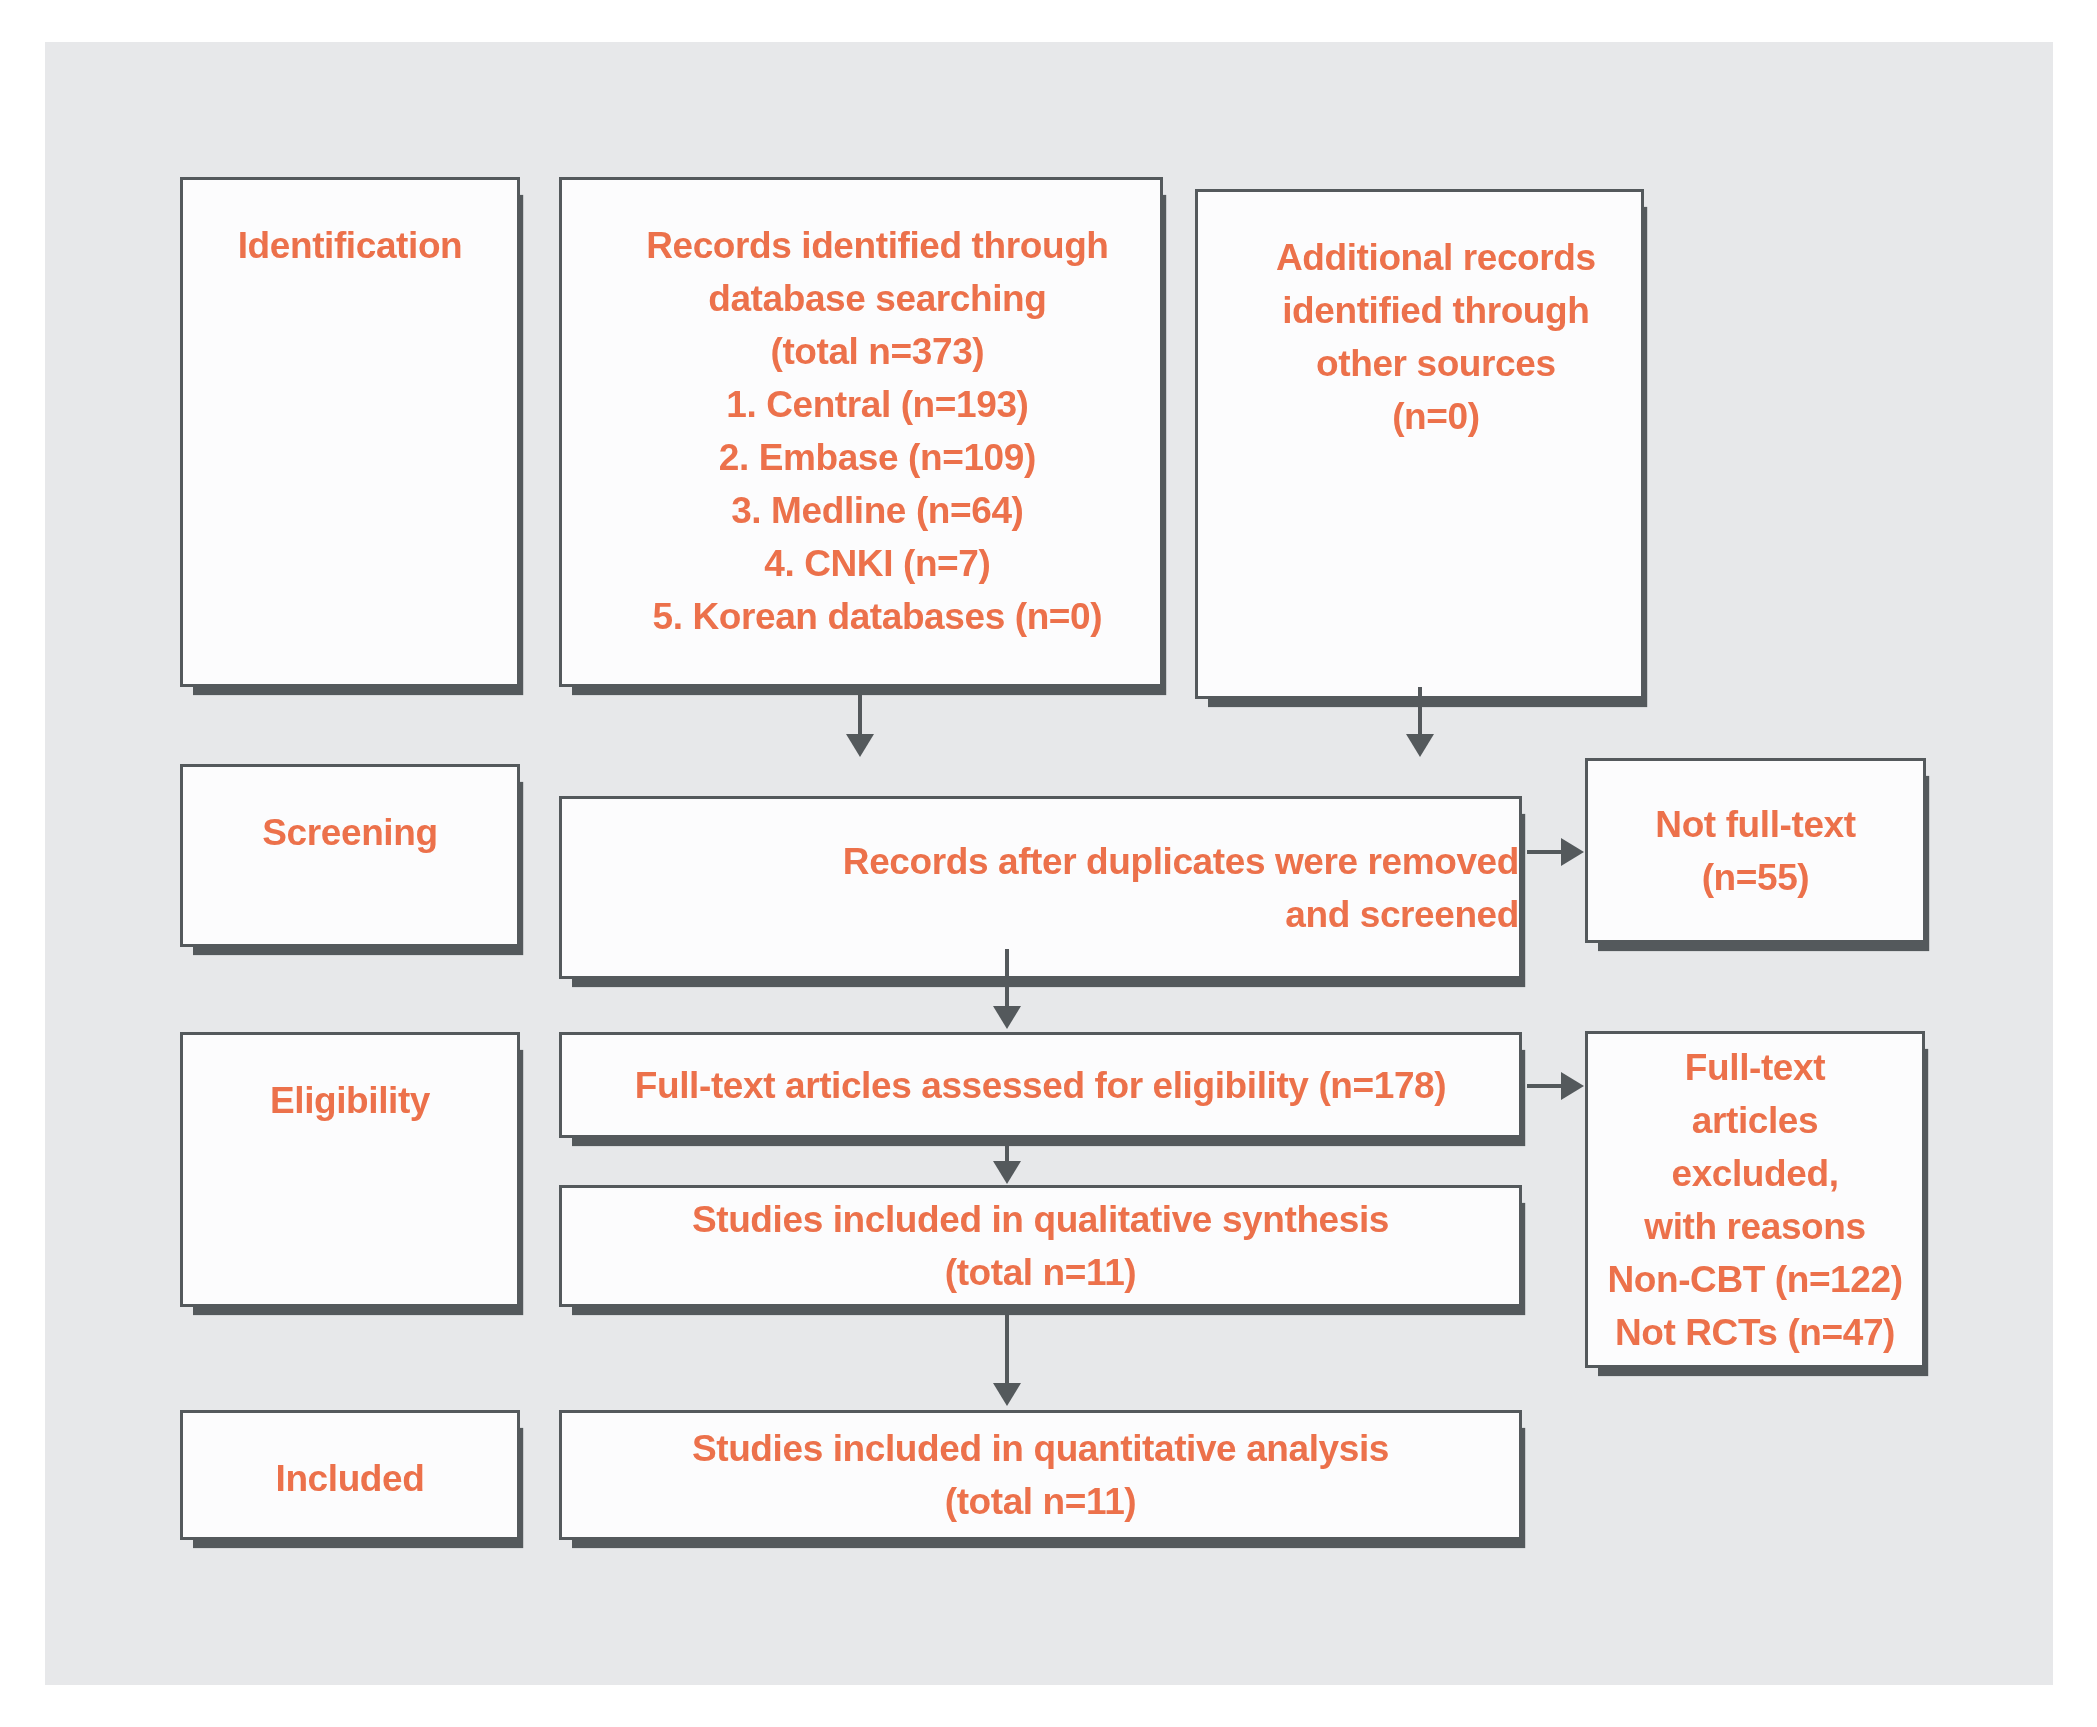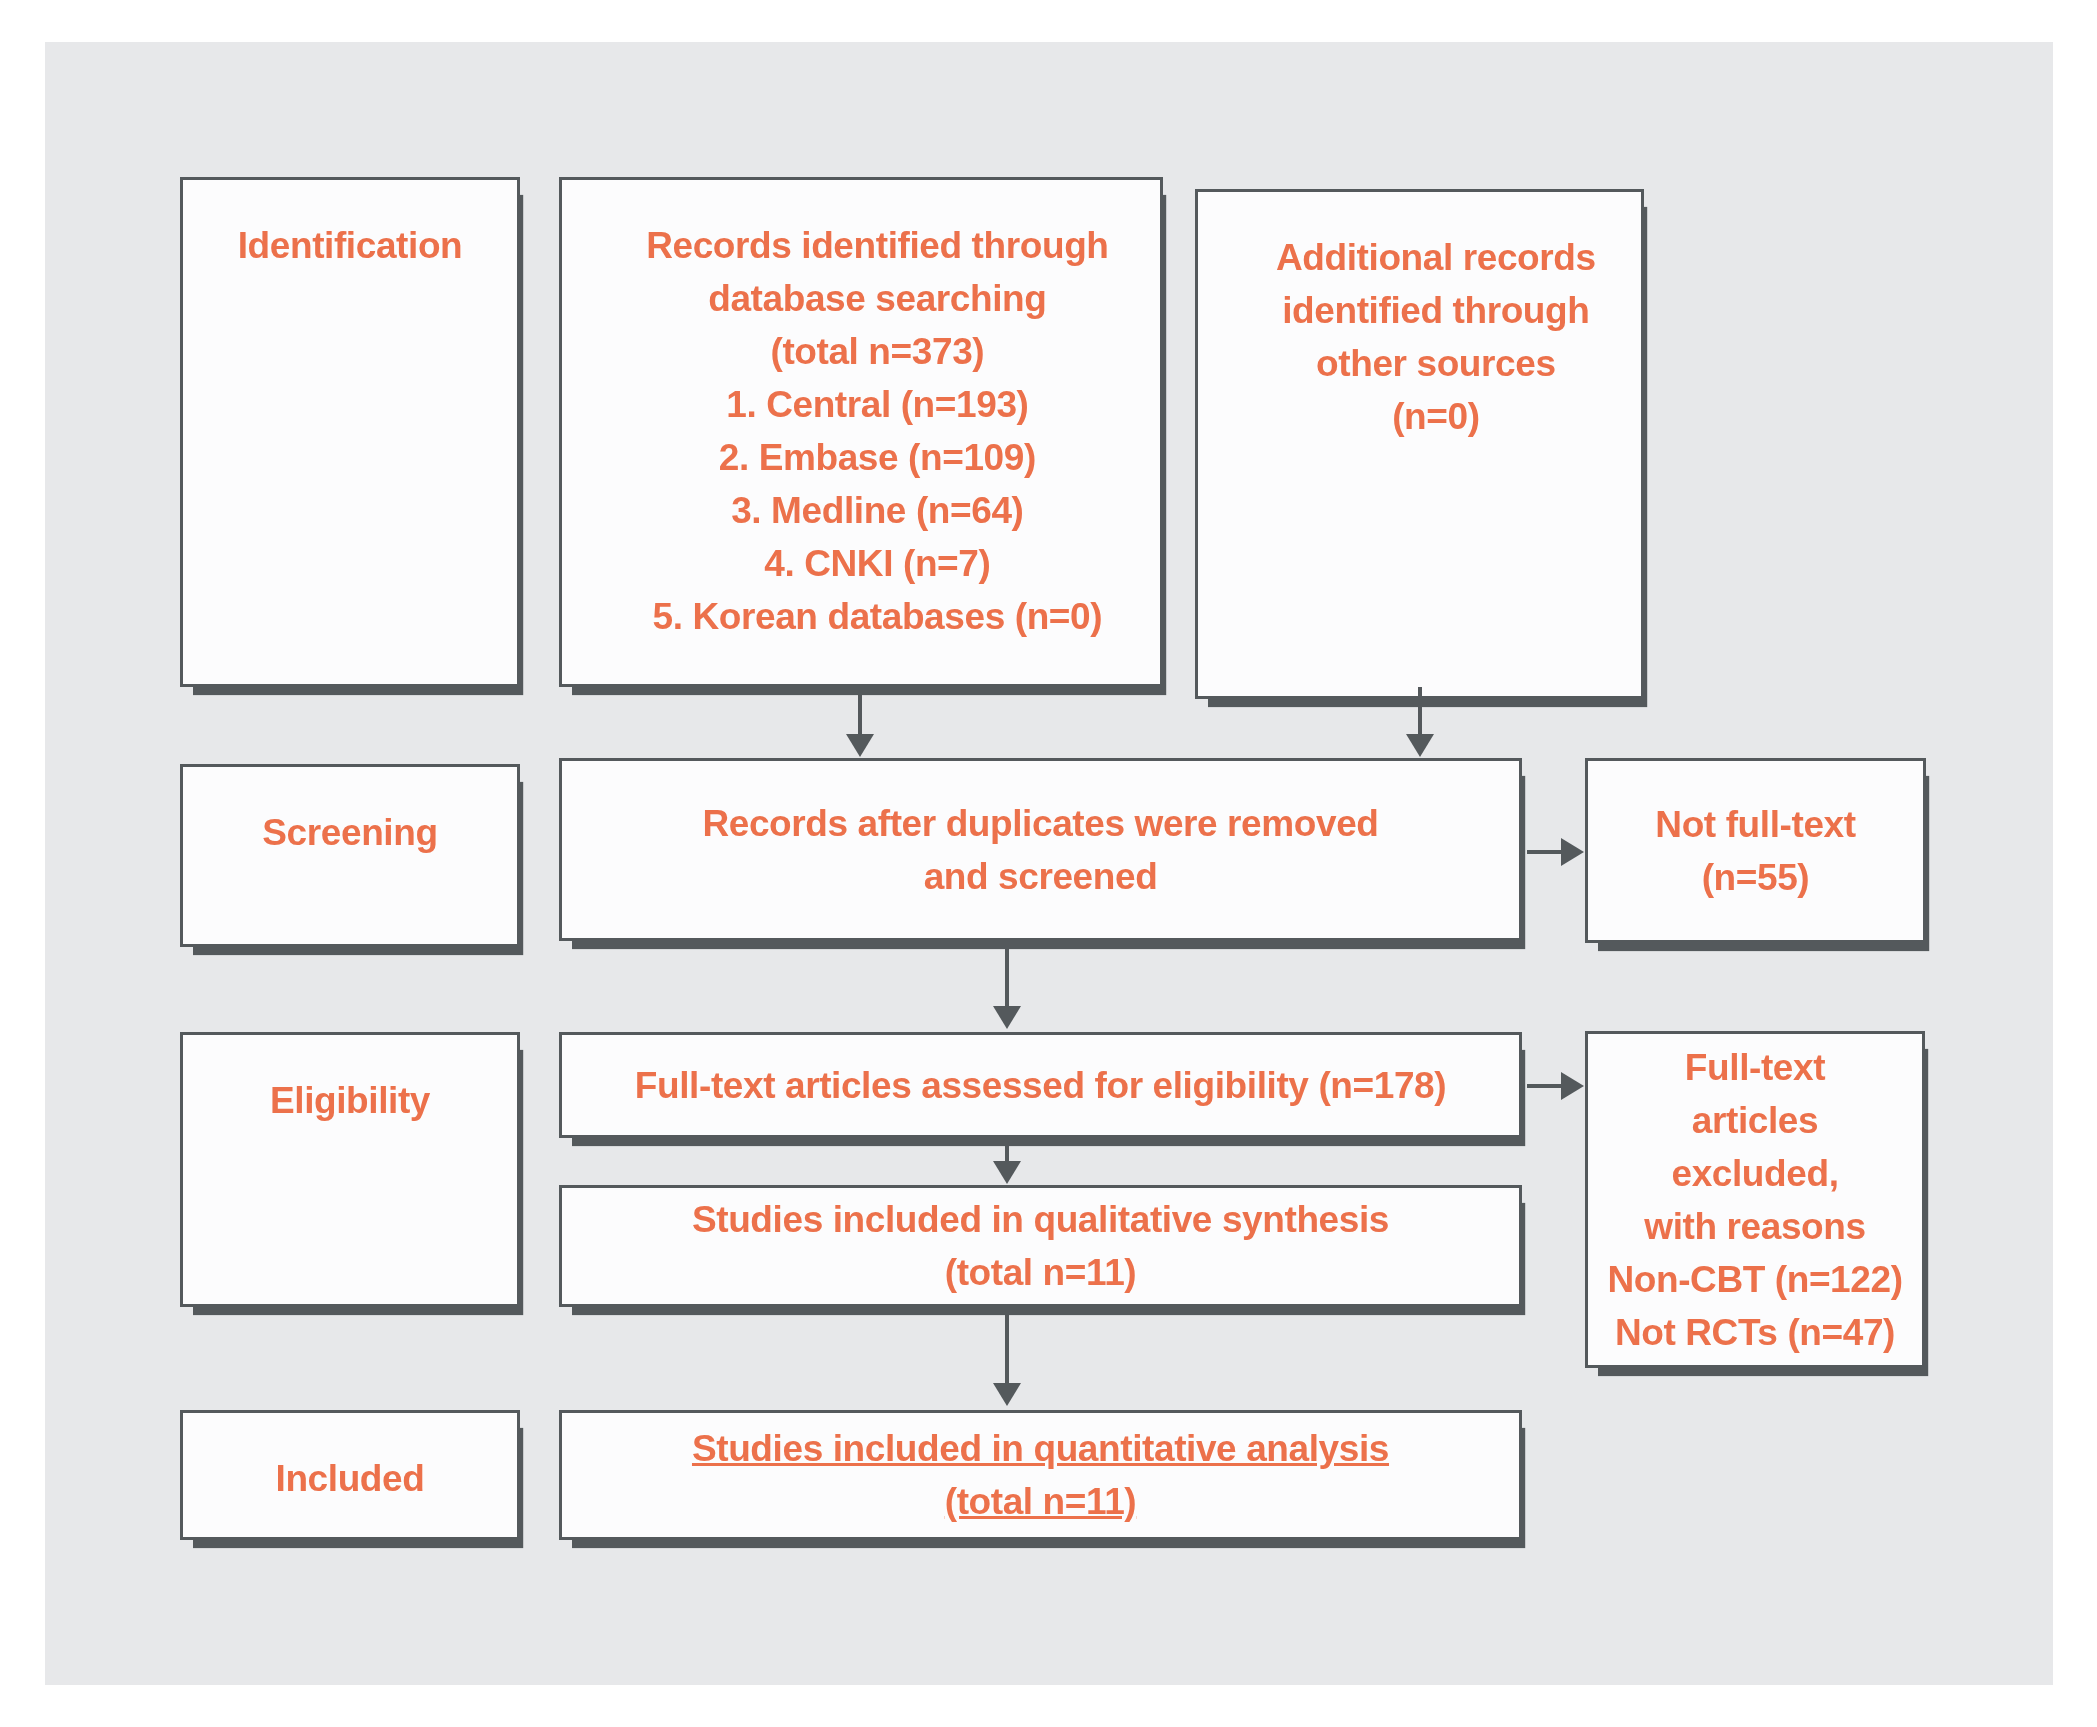--- a/index.html
+++ b/index.html
@@ -35,28 +35,28 @@
     display:flex;flex-direction:column;justify-content:center;
     text-align:center;
   }
   .box.top{justify-content:flex-start;padding-top:39px;}
   .box.lefttext{text-align:left;padding-left:49px;padding-right:16.3px;align-items:center;}
   
   .b-ident   {left:180px; top:177px;  width:340px;  height:510px;}
   .b-records {left:559px; top:177px;  width:604px;  height:510px;}
   .b-addl    {left:1195px;top:177px;  width:449px;  height:510px;margin-top:12px;}
   .b-screen  {left:180px; top:764px;  width:340px;  height:183px;}
-  .b-dup     {left:559px; top:758px;  width:963px; height:183px;}
+  .b-dup     {left:559px; top:796px;  width:963px; height:183px;text-align:right;}
   .b-nft     {left:1585px;top:758px;  width:341px;  height:185px;}
   .b-elig    {left:180px; top:1032px; width:340px;  height:275px;}
   .b-fta     {left:559px; top:1032px; width:963px; height:106px;}
   .b-qual    {left:559px; top:1185px; width:963px; height:122px;}
   .b-excl    {left:1585px;top:1031px; width:340px;  height:337px;}
   .b-incl    {left:180px; top:1410px; width:340px;  height:130px;}
-  .b-quant   {left:559px; top:1410px; width:963px; height:130px;text-decoration:underline;}
+  .b-quant   {left:559px; top:1410px; width:963px; height:130px;}
   
   .varrow{position:absolute;width:4.1px;background:var(--line);}
   .varrow::after{
     content:"";position:absolute;top:100%;left:50%;
     transform:translateX(-50%);
     border-left:14px solid transparent;
     border-right:14px solid transparent;
     border-top:23px solid var(--line);
   }
   .harrow{position:absolute;height:4.1px;background:var(--line);}

